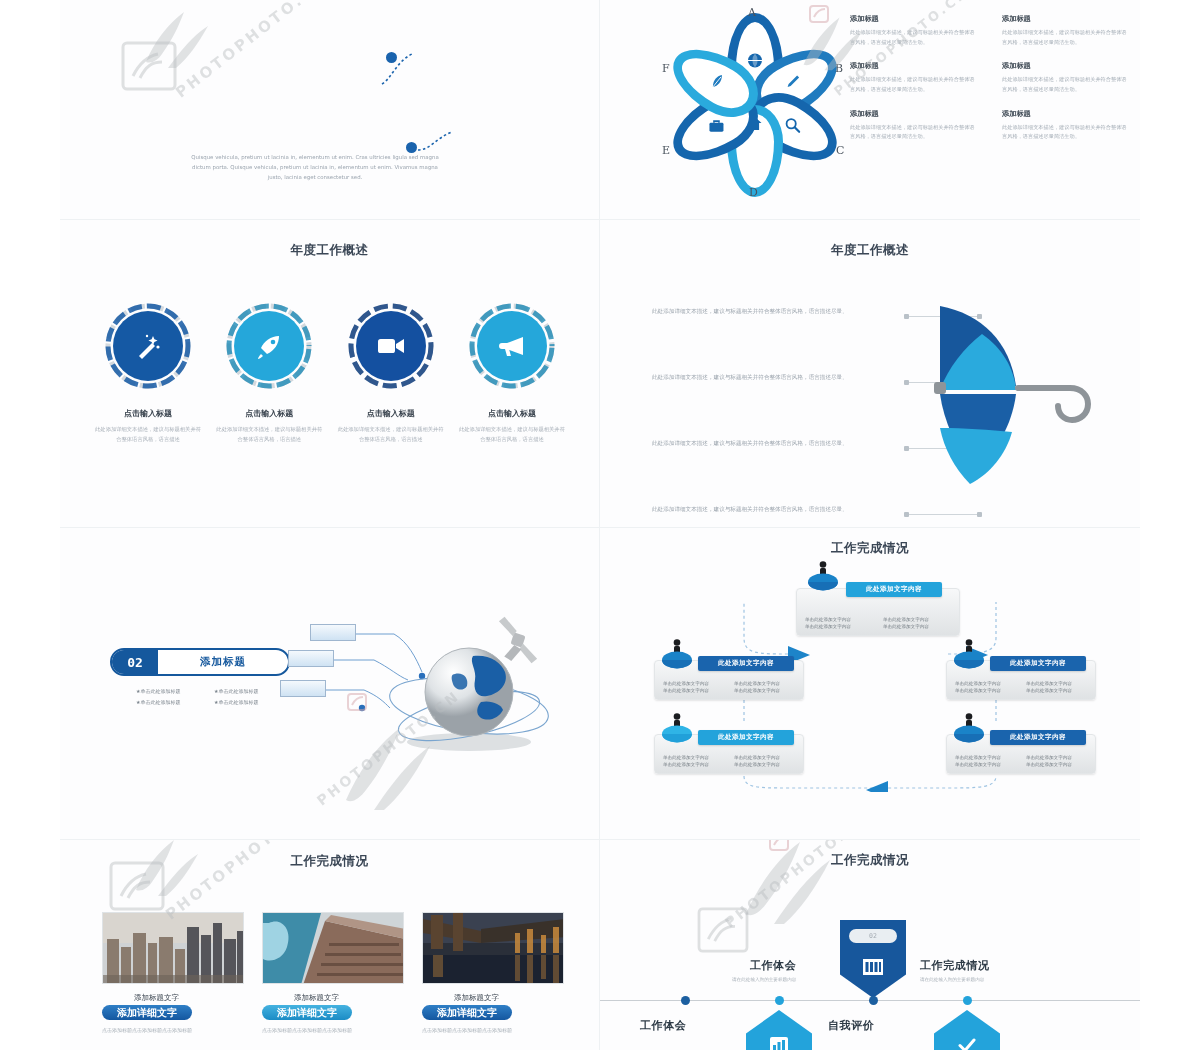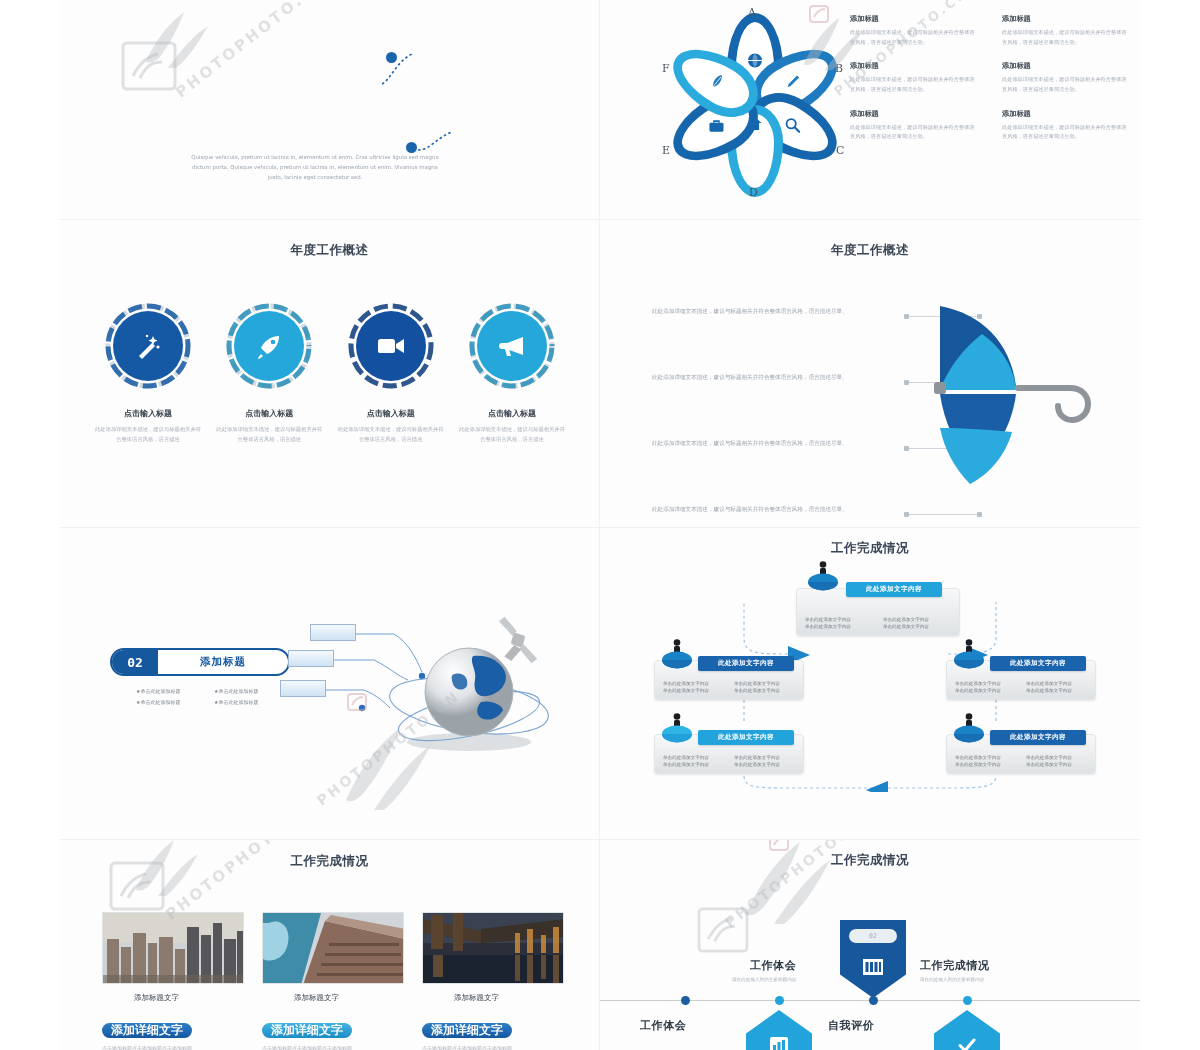--- a/index.html
+++ b/index.html
@@ -122,23 +122,23 @@
               display:flex; align-items:center; justify-content:center;
               color:#fff; font-size:6.6px; font-weight:700; letter-spacing:.4px;
               box-shadow:0 1px 2px rgba(0,0,0,.15); }
   .person { position:absolute; width:34px; height:30px; }
 
   
   .photos { position:absolute; left:42px; top:72px; width:460px; display:flex; gap:18px; }
   .pcard { width:142px; }
   .pimg { width:142px; height:72px; border:1px solid #dfe3e6; background:#8a8f94; position:relative; overflow:hidden; }
   .pcard h5 { font-size:7.5px; color:#39434e; margin-top:9px; font-weight:400;margin-left:32px; }
-  .pbtn { margin-top:20px; width:90px; height:15px; border-radius:8px;
+  .pbtn { margin-top:2px; width:90px; height:15px; border-radius:8px;
           display:flex; align-items:center; justify-content:center;
-          color:#fff; font-size:12px; font-weight:700; }
+          color:#fff; font-size:10px; font-weight:700; }
   .pcard .sub { font-size:5px; color:#a7afb7; margin-top:6px; line-height:1.8; }
 
   
   .tl-axis { position:absolute; left:0; right:0; top:160px; height:1px; background:#c9ced3; }
   .shield { position:absolute; width:66px; height:78px; background:#17579c;
             clip-path: polygon(0 0, 100% 0, 100% 70%, 50% 100%, 0 70%); }
   .shield .cap { position:absolute; left:9px; top:9px; right:9px; height:14px;
                  background:#e9eef2; border-radius:8px; color:#a6adb4;
                  display:flex; align-items:center; justify-content:center;
                  font-size:6.5px; font-family:"DejaVu Sans Mono","Liberation Mono",monospace; }

